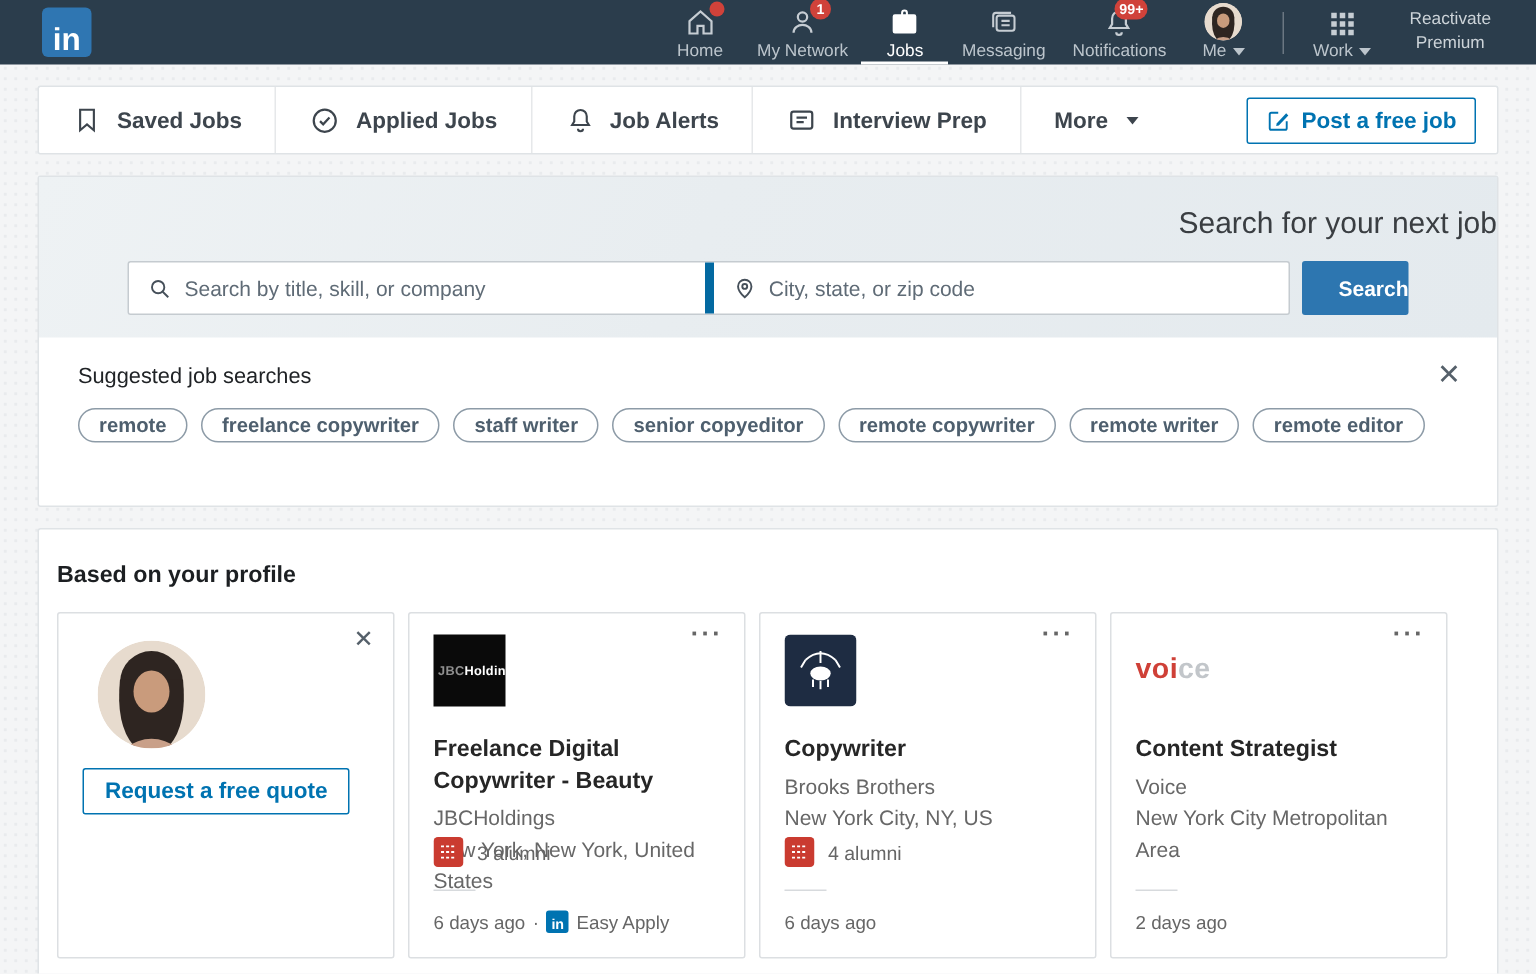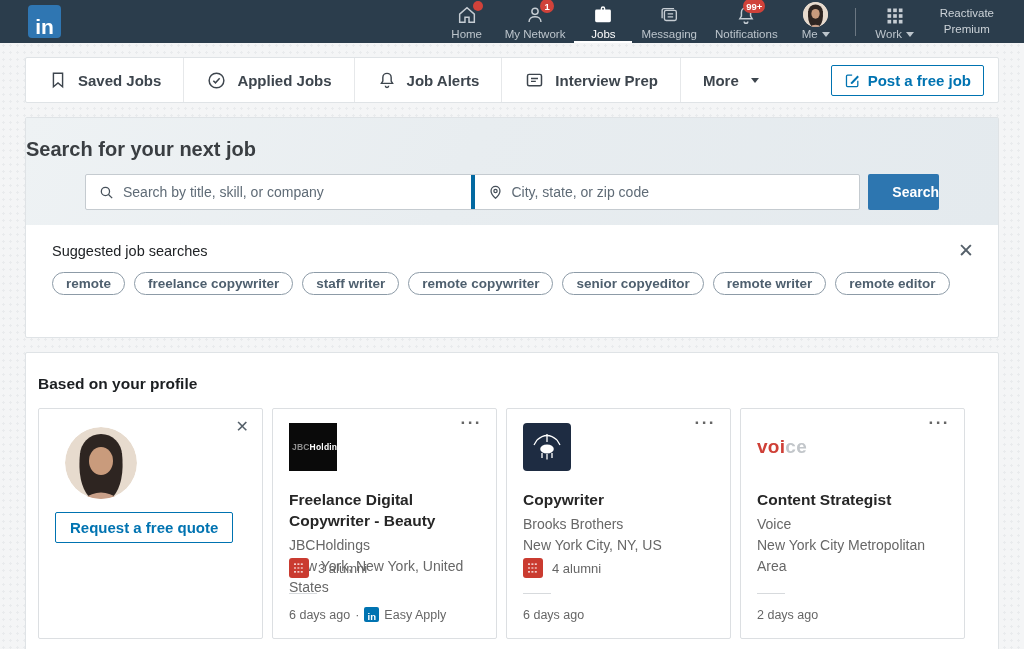--- a/index.html
+++ b/index.html
@@ -36,25 +36,25 @@
   .subnav { height:46px; display:flex; align-items:stretch; margin-bottom:14px; padding-right:14px; }
   .sub-item { display:flex; align-items:center; gap:10px; padding:0 22px; font-size:15px; font-weight:600; color:#3d454d; cursor:pointer; white-space:nowrap; }
   .sub-div { width:1px; background:#e6e8ea; }
   .chev-dark { width:0; height:0; border-left:4.5px solid transparent; border-right:4.5px solid transparent; border-top:5.5px solid #3d454d; display:inline-block; margin-left:2px; }
   .post-job-btn { margin-left:auto; align-self:center; display:flex; align-items:center; gap:7px; background:#fff;
                   border:1px solid var(--accent,#0073b1); border-radius:2px; color:var(--accent,#0073b1);
                   font-weight:600; font-size:15px; padding:6px 12px; cursor:pointer; font-family:inherit; }
   
   .banner-card { margin-bottom:14px; }
   .banner-top { height:107px; background:linear-gradient(115deg,#eef2f4 0%,#e8edf0 45%,#e4eaee 100%); position:relative; }
-  .banner-title { text-align:left; padding-top:20px; font-size:20px; color:#3a3e42; font-weight:700; }
+  .banner-title { text-align:right; padding-top:20px; font-size:20px; color:#3a3e42; font-weight:400; }
   .search-row { position:absolute; left:59px; right:59px; top:56px; display:flex; height:36px; }
   .search-bar { flex:1; display:flex; background:#fff; border:1px solid #c5cbd0; border-radius:2px; }
   .input-half { flex:1; display:flex; align-items:center; gap:8px; padding:13px 12px; }
-  .input-half + .input-half { border-left:4px solid #0369a1; }
+  .input-half + .input-half { border-left:6px solid #0369a1; }
   .input-half input { border:none; outline:none; flex:1; font-size:14px; font-family:inherit; color:#33383d; background:transparent; }
   .input-half input::placeholder { color:#5f6b76; opacity:1; }
   .search-btn { width:71px; margin-left:8px; background:var(--searchbtn,#2d76b0); color:#fff; border:none; border-radius:2px;
                 font-weight:bold; font-size:14px; cursor:pointer; font-family:inherit;text-align:right; }
   .banner-bottom { position:relative; padding:18px 26px 42px; }
   .sug-title { font-size:14.5px; color:#202326; }
   .pills { display:flex; gap:9px; margin-top:13px; }
   .pill { border:1px solid #8d9ba7; border-radius:14px; padding:3px 13px; font-size:13.5px; font-weight:600; color:#4e5f6e; cursor:pointer; white-space:nowrap; background:#fff; }
   .sug-close { position:absolute; top:16px; right:24px; font-size:19px; color:#55606a; cursor:pointer; line-height:1; }
   
@@ -286,22 +286,22 @@
         <button class="search-btn">Search</button>
       </div>
     </div>
 
     <div class="banner-bottom">
       <div class="sug-title">Suggested job searches</div>
       <div class="pills">
         <span class="pill">remote</span>
         <span class="pill">freelance copywriter</span>
         <span class="pill">staff writer</span>
+        <span class="pill">senior copyeditor</span>
         <span class="pill">remote copywriter</span>
-        <span class="pill">senior copyeditor</span>
         <span class="pill">remote writer</span>
         <span class="pill">remote editor</span>
       </div>
       <span class="sug-close">✕</span>
     </div>
   </div>
 
   <div class="card profile-card">
     <div class="section-title">Based on your profile</div>
     <div class="job-row">

